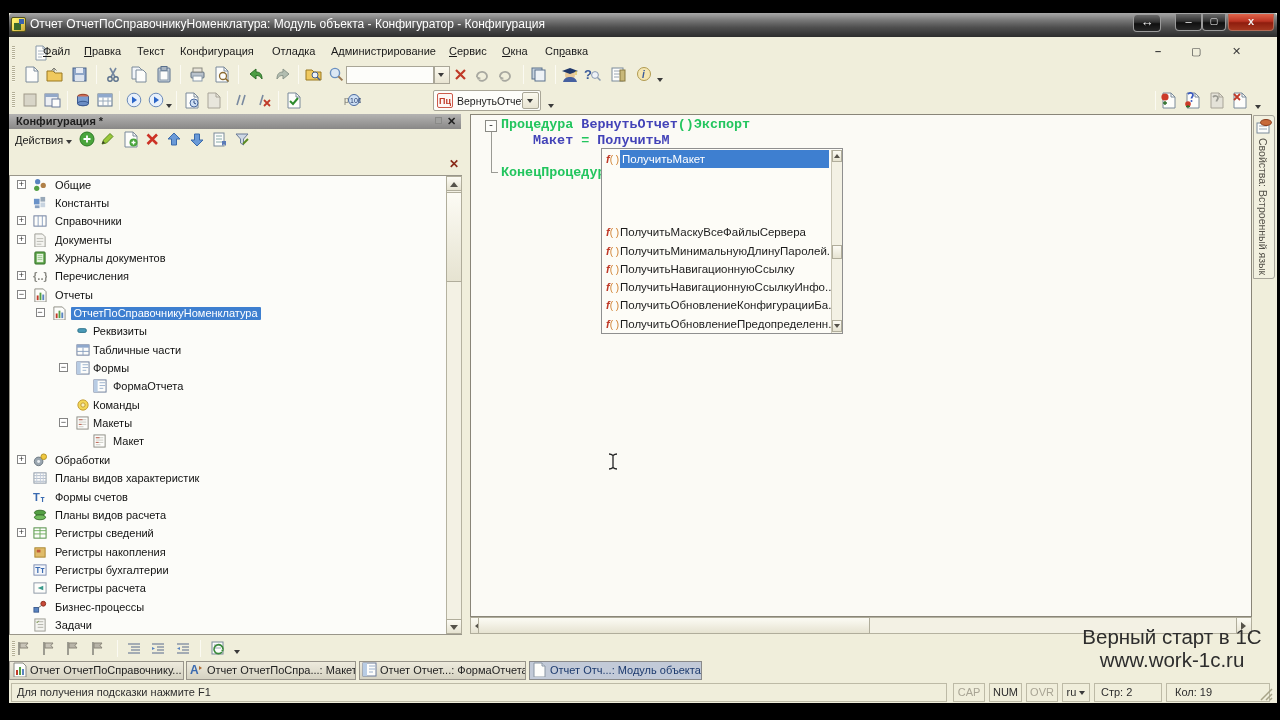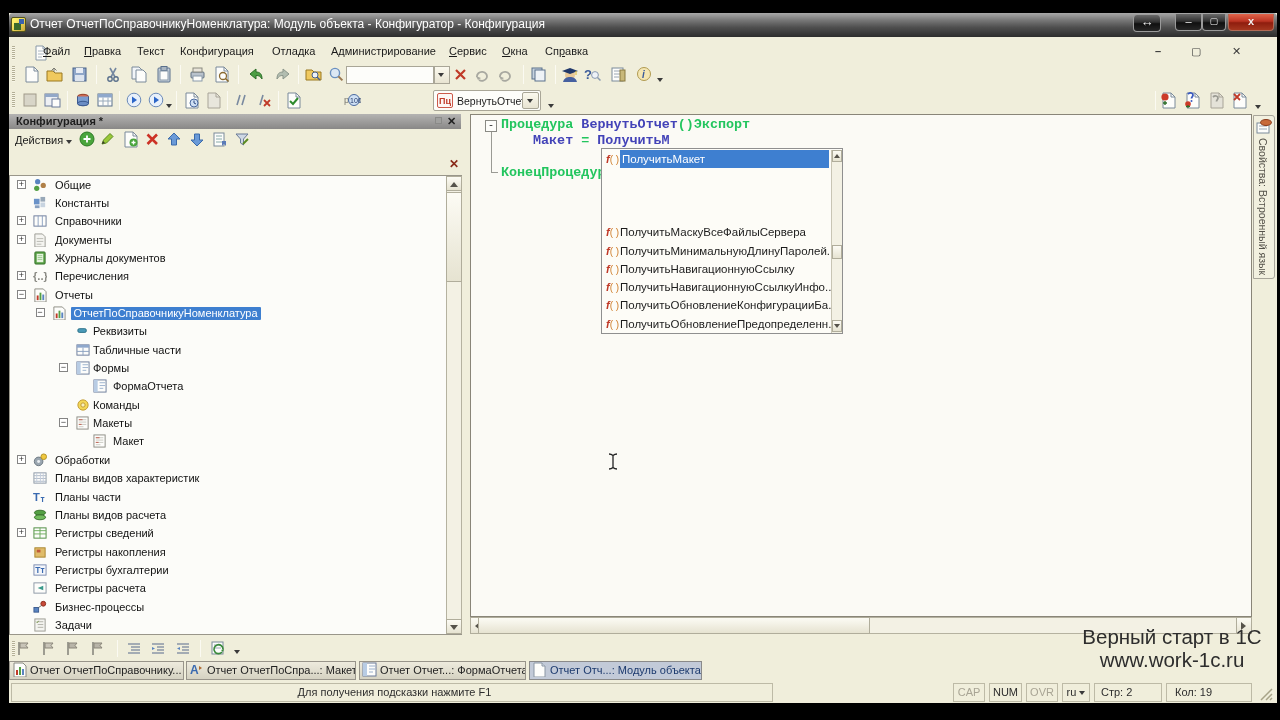--- a/index.html
+++ b/index.html
@@ -454,21 +454,21 @@
           <path d="M1 5h13M1 8h13M1 11h13" stroke="#aab6c4"></path>
           <path d="M4 2v11M8 2v11M11 2v11" stroke="#c4cedc"></path>
         </svg>
         <span class="tlabel" style="left:45px">Планы видов характеристик</span>
       </div>
       <div class="trow" style="top:311.5px">
         <svg class="tico" style="left:23px" width="15" height="15" viewBox="0 0 15 15">
           <text x="0" y="12" font-size="12" font-weight="bold" fill="#3a6ab0">Т</text>
           <text x="8" y="13" font-size="9" font-weight="bold" fill="#3a6ab0">т</text>
         </svg>
-        <span class="tlabel" style="left:45px">Планы части</span>
+        <span class="tlabel" style="left:45px">Формы счетов</span>
       </div>
       <div class="trow" style="top:329.8px">
         <svg class="tico" style="left:23px" width="15" height="15" viewBox="0 0 15 15">
           <ellipse cx="7.5" cy="5" rx="6" ry="2.6" fill="#54a044" stroke="#36702a"></ellipse>
           <ellipse cx="7.5" cy="10" rx="6" ry="2.6" fill="#72bc5e" stroke="#36702a"></ellipse>
         </svg>
         <span class="tlabel" style="left:45px">Планы видов расчета</span>
       </div>
       <div class="trow" style="top:348.2px">
         <div class="texp" style="left:7px">+</div>
@@ -611,23 +611,23 @@
       </svg>Отчет ОтчетПоСпра...: Макет</div>
 <div class="wtab" style="left:359px;width:167px"><svg style="vertical-align:-3px;margin:0 3px 0 2px" width="15" height="15" viewBox="0 0 15 15">
         <rect x="1" y="1" width="13" height="13" fill="#fdfdfb" stroke="#6a7a9a"></rect>
         <rect x="1" y="1" width="4" height="13" fill="#b8cce4"></rect>
         <path d="M7 4h6M7 7h6M7 10h4" stroke="#9ab0cc"></path>
       </svg>Отчет Отчет...: ФормаОтчета</div>
 <div class="wtab" style="left:529px;width:173px;background:#c2cad8;color:#1c3a6e;border-color:#8a8a8a"><svg style="vertical-align:-3px;margin:0 3px 0 2px" width="15" height="15" viewBox="0 0 15 15">
         <path d="M2 1h8l3 3v11H2z" fill="#fdfdfb" stroke="#8a96a4"></path>
         <path d="M10 1v3h3" fill="#d8e0ea" stroke="#8a96a4"></path>
       </svg>Отчет Отч...: Модуль объекта</div>
-<div class="spanel" style="left:11px;width:762px;text-align:center;padding-left:5px">Для получения подсказки нажмите F1</div>
+<div class="spanel" style="left:11px;width:936px;text-align:left;padding-left:5px">Для получения подсказки нажмите F1</div>
 <div class="spanel" style="left:953px;width:32px;color:#a8a494">CAP</div>
 <div class="spanel" style="left:989px;width:33px">NUM</div>
 <div class="spanel" style="left:1026px;width:32px;color:#a8a494">OVR</div>
 <div class="spanel" style="left:1062px;width:28px">ru<span class="darr" style="margin-left:3px;position:relative;display:inline-block;top:-1px"></span></div>
 <div class="spanel" style="left:1094px;width:68px;text-align:left;padding-left:6px">Стр: 2</div>
-<div class="spanel" style="left:1166px;width:86px;text-align:left;padding-left:8px">Кол: 19</div>
+<div class="spanel" style="left:1166px;width:104px;text-align:left;padding-left:8px">Кол: 19</div>
 <svg class="abs" style="left:1258px;top:687px" width="15" height="14" viewBox="0 0 15 14">
       <path d="M14 2L3 13M14 7l-6 6M14 11l-2 2" stroke="#a8a488" stroke-width="1.5"></path>
     </svg>
 <div id="wm">Верный старт в 1С<br>www.work-1c.ru</div>
 </div>
 </body></html>

